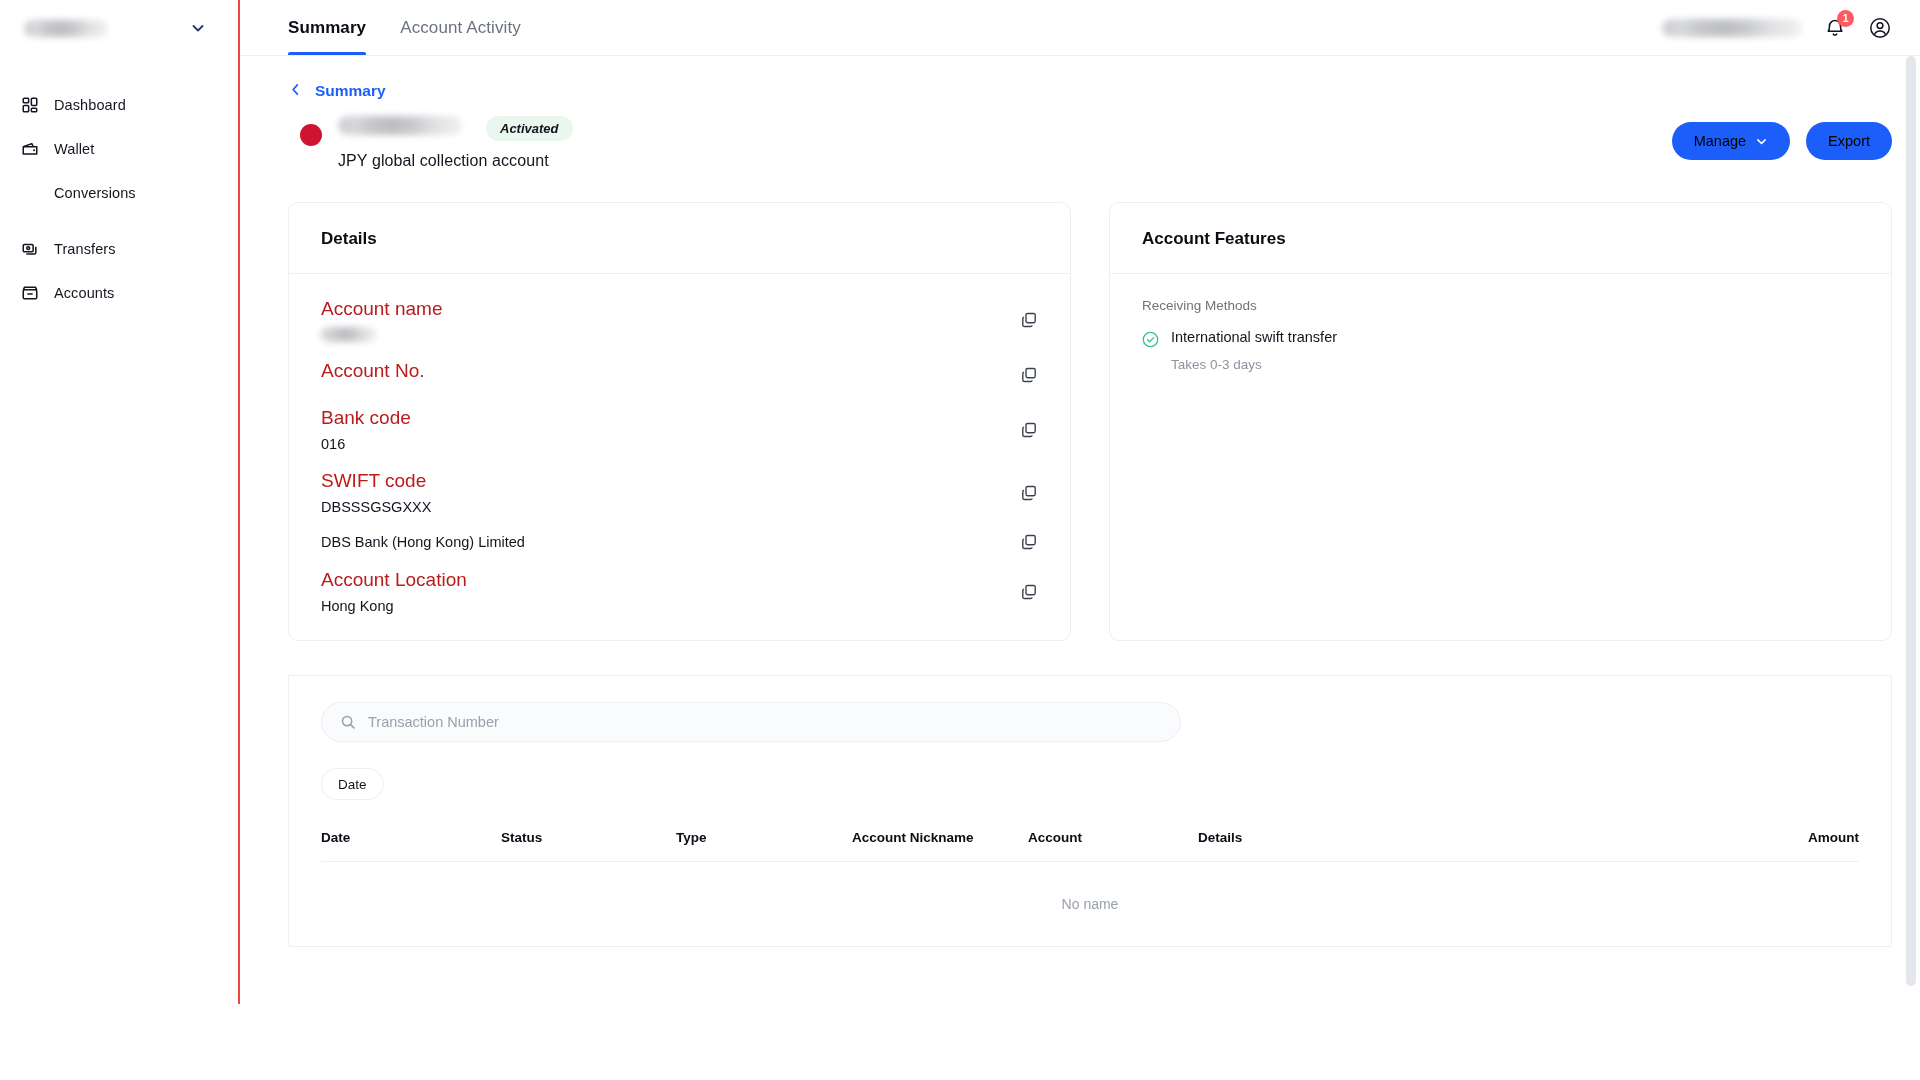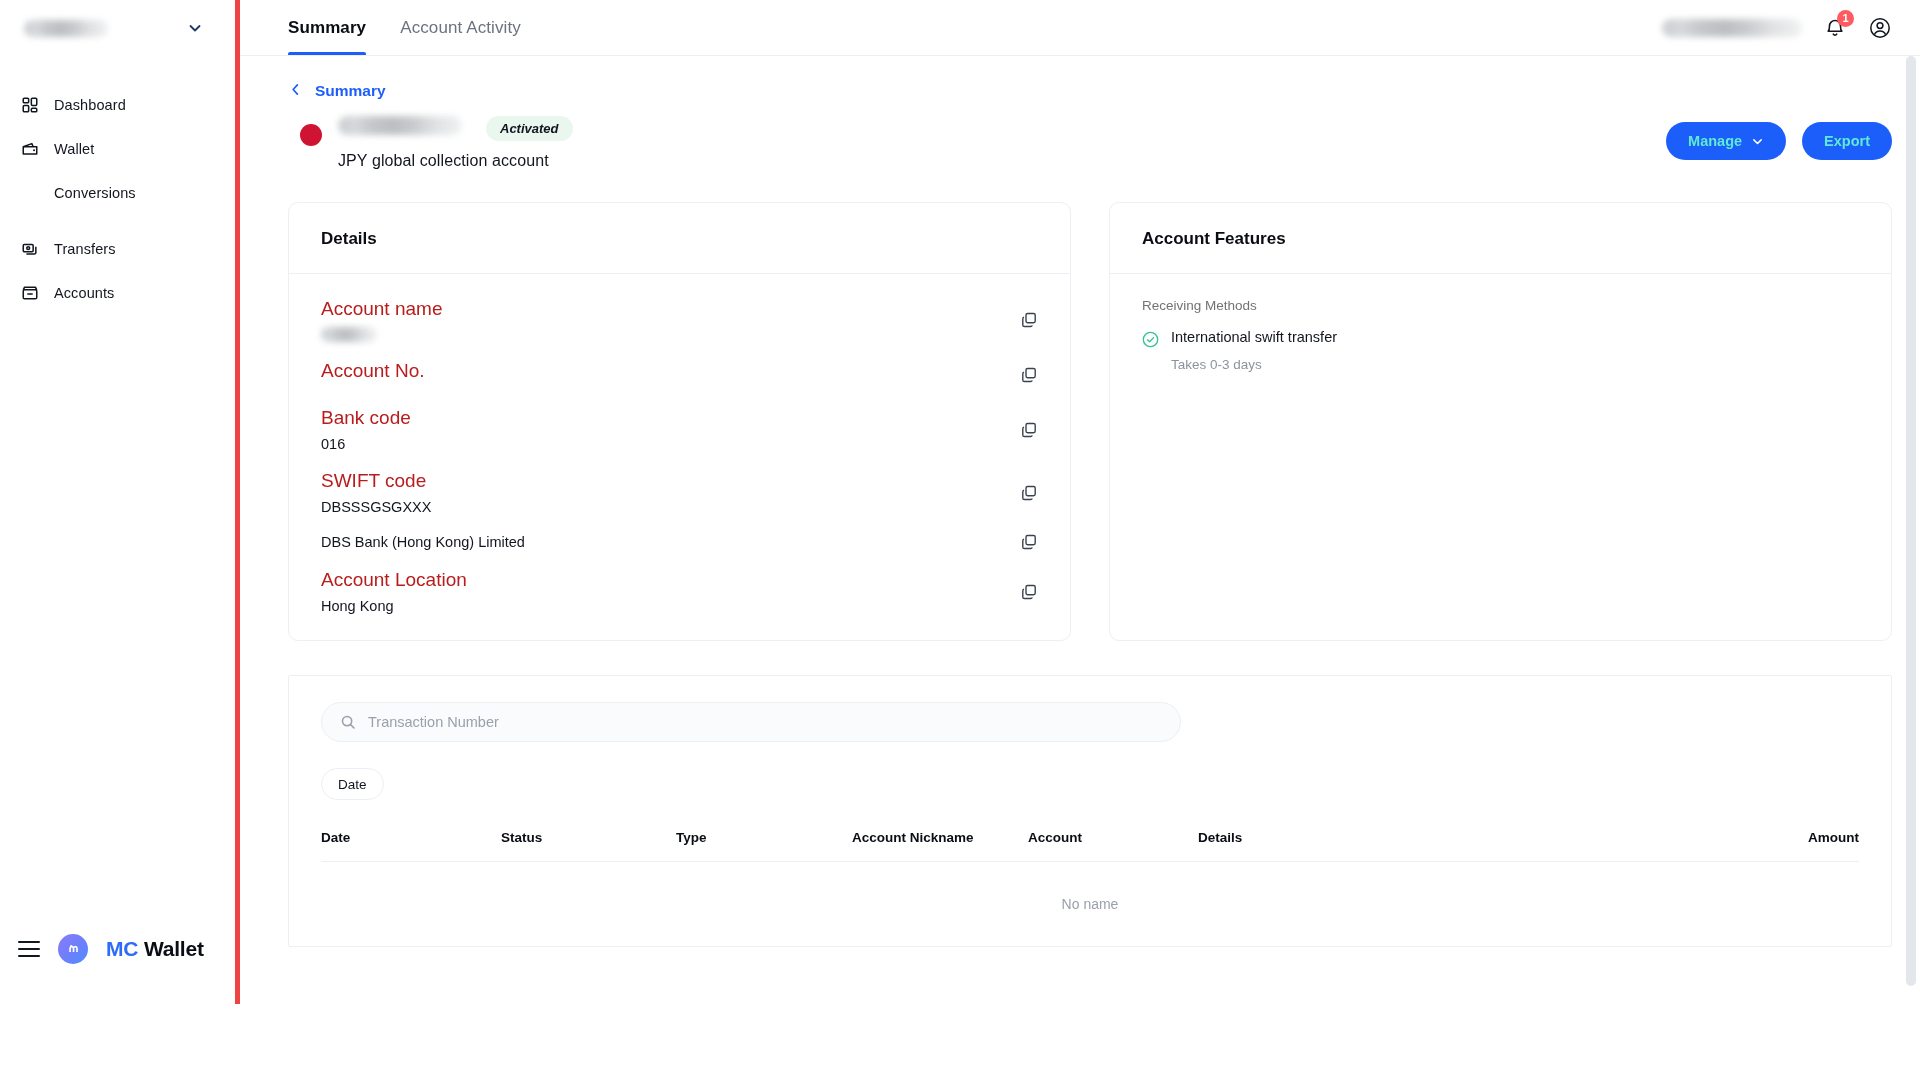--- a/index.html
+++ b/index.html
@@ -9,21 +9,21 @@
     font-family: "Liberation Sans", sans-serif;
     background: #ffffff;
     color: #12161f;
   }
   .app { display: flex; width: 1920px; height: 1080px; position: relative; }
 
   
   .sidebar {
     width: 240px; height: 1004px;
     background: #ffffff;
-    border-right: 5px solid #ef4444;
+    border-right: 2px solid #ef4444;
     display: flex; flex-direction: column;
     position: relative; flex: 0 0 240px;
   }
   .org-row {
     height: 56px; display: flex; align-items: center;
     padding: 0 16px; gap: 10px;
   }
   .blurpill {
     border-radius: 999px;
     background: linear-gradient(90deg,#c9cbce 0%,#d4d6d9 14%,#c2c4c7 28%,#b9bbbe 45%,#c8cacd 62%,#dfe0e2 78%,#eef0f1 100%);
@@ -110,22 +110,22 @@
   .acct-txt { display: flex; flex-direction: column; }
   .acct-line1 { display: flex; align-items: flex-start; gap: 24px; font-style: italic; }
   .acct-blur { width: 124px; height: 19px; }
   .pill-activated {
     background: #e9f7ee; color: #12161f; font-size: 13px; font-weight: 700;
     border-radius: 999px; padding: 6px 14px; line-height: 1;
   }
   .acct-sub { font-size: 16px; color: #12161f; margin-top: 11px; letter-spacing: .1px; }
   .head-actions { margin-left: auto; display: flex; gap: 16px; align-items: center; padding-top: 6px; }
   .btn {
-    background: #1c5efa; color: #5eead4; border: none; border-radius: 999px;
-    height: 38px; padding: 8px 22px; font-size: 14.5px; font-weight: 700;
+    background: #1c5efa; color: #000000; border: none; border-radius: 999px;
+    height: 38px; padding: 8px 22px; font-size: 14.5px; font-weight: 400;
     cursor: pointer; display: flex; align-items: center; gap: 9px;
     font-family: "Liberation Sans", sans-serif;
   }
 
   .cards { display: flex; gap: 38px; margin-top: 32px; }
   .card { border: 1px solid #eceff3; border-radius: 10px; flex: 1 1 0; background: #fff; }
   .card-head { padding: 26px 32px 24px 32px; border-bottom: 1px solid #eceff3; }
   .card-title { font-size: 17px; font-weight: 700; color: #0a0d14; }
   .card-body { padding: 24px 32px 26px 32px; }
 
@@ -239,36 +239,20 @@
           <svg viewBox="0 0 20 20" width="18" height="18" fill="none" stroke="#12161f" stroke-width="1.7" stroke-linejoin="round">
             <rect x="2.5" y="6.5" width="15" height="10" rx="1.5"></rect>
             <path d="M2.5 6.5 4 3.5h12l1.5 3M7 11h6"></path>
           </svg>
         </span>
         <span>Accounts</span>
       </div>
 
     </nav>
 
-    <div class="brand">
-      <div class="burger">
-        <span></span>
-          <span></span>
-          <span></span>
-      </div>
-      <div class="brand-mark">
-        <svg viewBox="0 0 24 24" width="18" height="18" fill="#ffffff">
-          <path d="M15.5 7.5c-1 0-1.9.4-2.5 1.1-.6-.7-1.5-1.1-2.5-1.1-2 0-3.5 1.6-3.5 3.6V16h2.2v-4.7c0-.8.6-1.4 1.3-1.4.5 0 .9.3 1.1.7V16h2.2v-5.4c.2-.4.6-.7 1.1-.7.7 0 1.3.6 1.3 1.4V16h2.2v-4.9c0-2-1.5-3.6-3.5-3.6z"></path>
-          <circle cx="9.6" cy="8.2" r="1.5"></circle>
-        </svg>
-      </div>
-      <div class="brand-name">
-        <span class="mc">MC</span><span class="w"> Wallet</span>
-      </div>
-    </div>
   </aside>
 
   <section class="main">
 
     <header class="topbar">
       <div class="tabs">
         <div class="tab active">
           <span>Summary</span>
         </div>
         <div class="tab">

